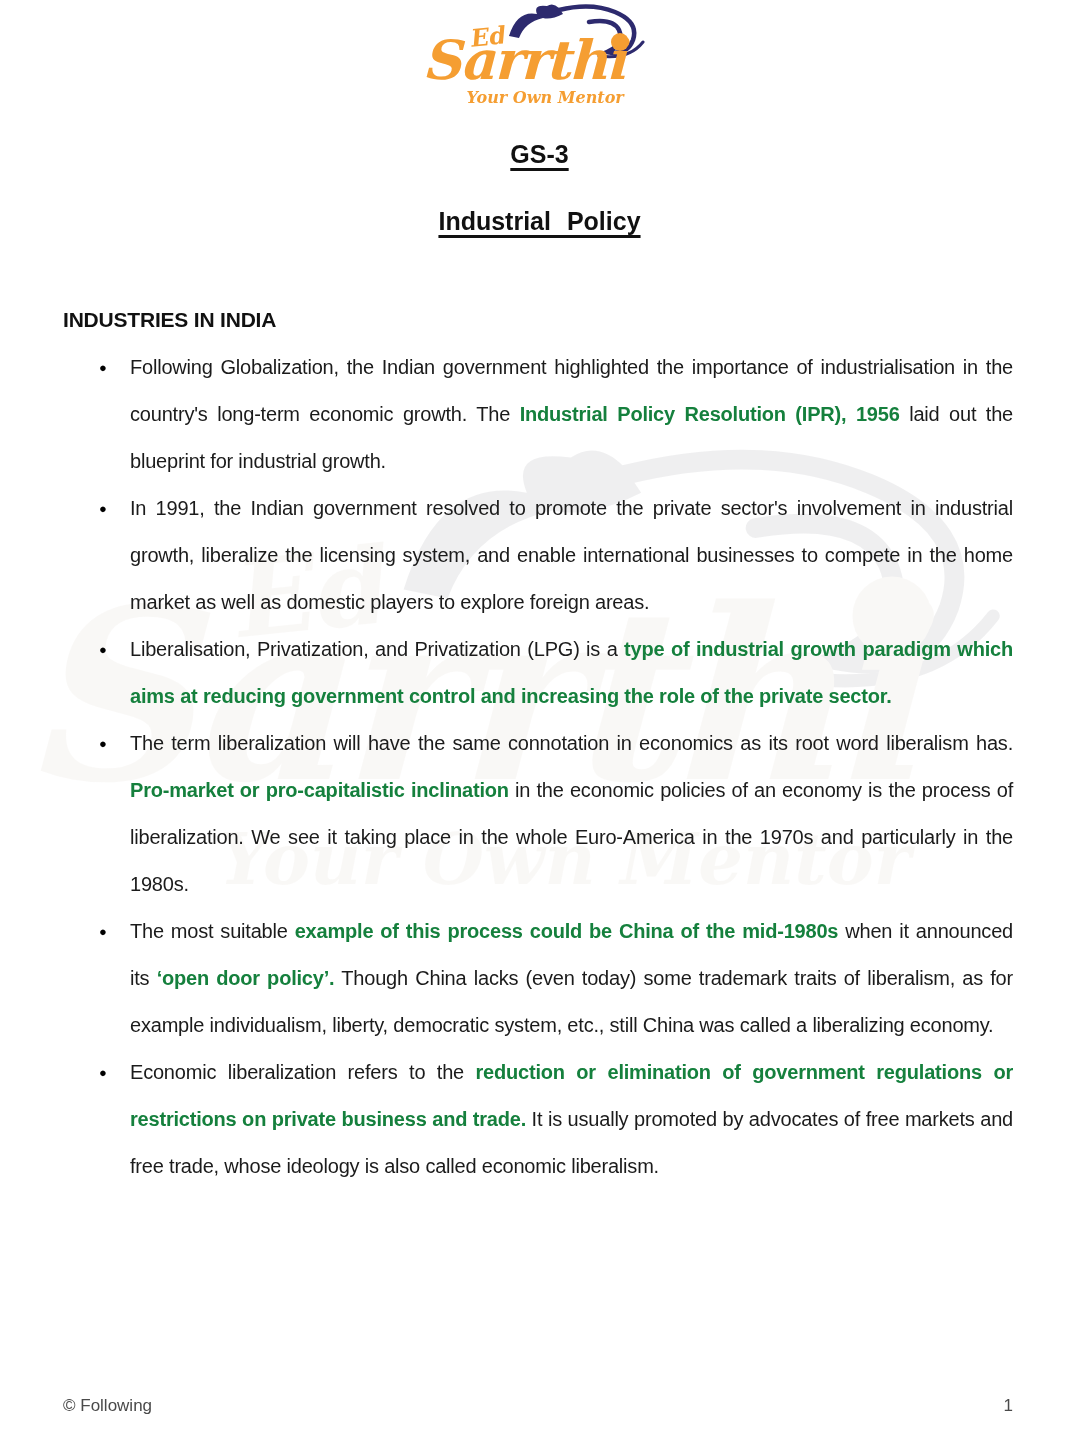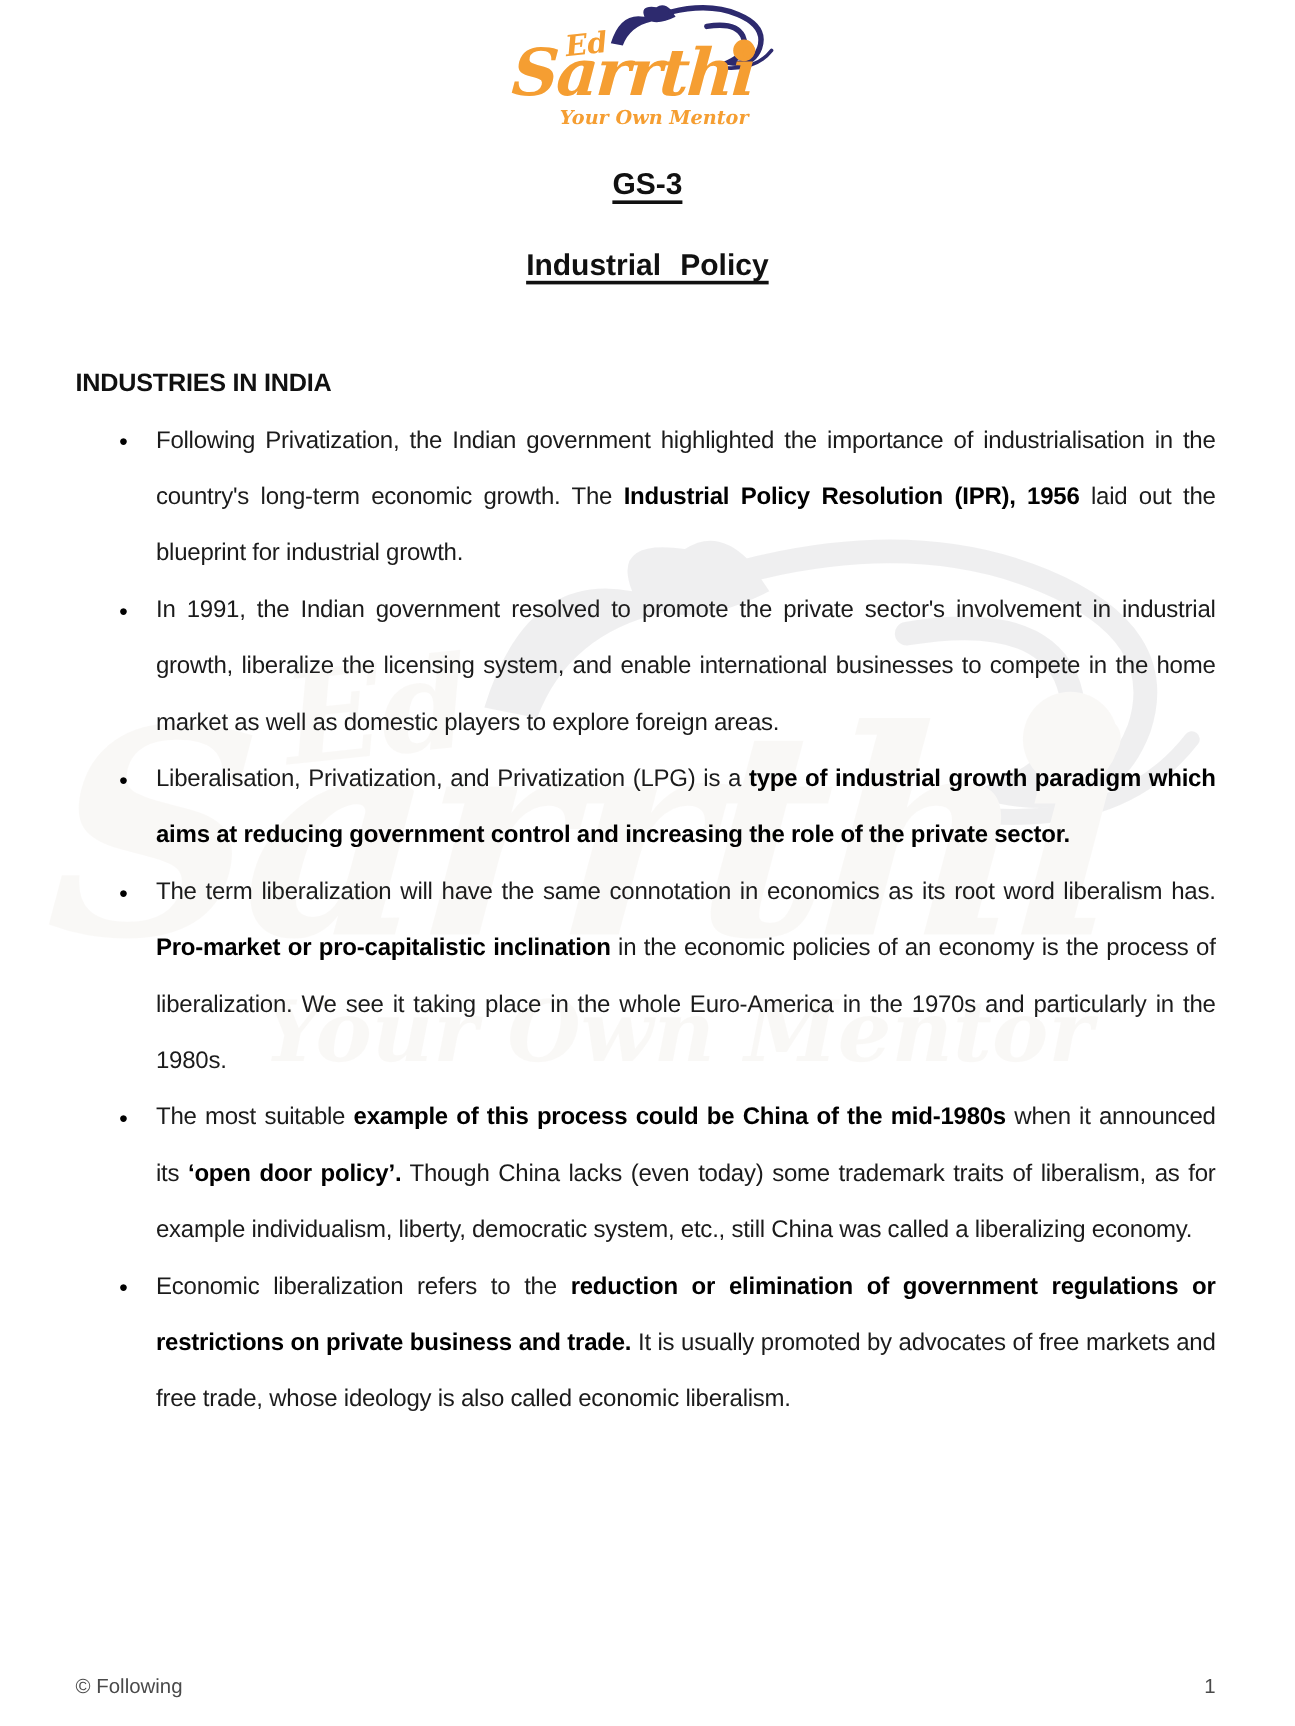--- a/index.html
+++ b/index.html
@@ -66,21 +66,21 @@
   }
   .bullets li {
     position:relative;
     font-size:20px; line-height:47px; letter-spacing:-0.2px;
     text-align:justify; color:#1b1b1b;
   }
   .bullets li .dot {
     position:absolute; left:-31px; top:0;
     font-size:13px; line-height:47px; color:#000;
   }
-  .bullets .bold { font-weight:700; color:#000000; }
+  .bullets .bold { font-weight:700; color:#15803d; }
 
   
   .footer {
     position:absolute; left:63px; right:66px; bottom:22px;
     display:flex; justify-content:space-between; align-items:center;
     font-size:17px; color:#4a4a4a; z-index:1;
   }
 </style>
 </head>
 <body>
@@ -114,21 +114,21 @@
       <span class="tagline">Your Own Mentor</span>
     </div>
   </div>
 
   <div class="doc-title title-course">GS-3</div>
   <div class="doc-title title-topic">Industrial Policy</div>
 
   <div class="section-heading">INDUSTRIES IN INDIA</div>
 
   <ul class="bullets">
-    <li><span class="dot">●</span><span class="txt"><span>Following Privatization, the Indian government highlighted the importance of industrialisation in the country's long-term economic growth. The </span><span class="bold">Industrial Policy Resolution (IPR), 1956</span><span> laid out the blueprint for industrial growth.</span></span></li>
+    <li><span class="dot">●</span><span class="txt"><span>Following Globalization, the Indian government highlighted the importance of industrialisation in the country's long-term economic growth. The </span><span class="bold">Industrial Policy Resolution (IPR), 1956</span><span> laid out the blueprint for industrial growth.</span></span></li>
     <li><span class="dot">●</span><span class="txt"><span>In 1991, the Indian government resolved to promote the private sector's involvement in industrial growth, liberalize the licensing system, and enable international businesses to compete in the home market as well as domestic players to explore foreign areas.</span></span></li>
     <li><span class="dot">●</span><span class="txt"><span>Liberalisation, Privatization, and Privatization (LPG) is a </span><span class="bold">type of industrial growth paradigm which aims at reducing government control and increasing the role of the private sector.</span></span></li>
     <li><span class="dot">●</span><span class="txt"><span>The term liberalization will have the same connotation in economics as its root word liberalism has. </span><span class="bold">Pro-market or pro-capitalistic inclination</span><span> in the economic policies of an economy is the process of liberalization. We see it taking place in the whole Euro-America in the 1970s and particularly in the 1980s.</span></span></li>
     <li><span class="dot">●</span><span class="txt"><span>The most suitable </span><span class="bold">example of this process could be China of the mid-1980s</span><span> when it announced its </span><span class="bold">‘open door policy’.</span><span> Though China lacks (even today) some trademark traits of liberalism, as for example individualism, liberty, democratic system, etc., still China was called a liberalizing economy.</span></span></li>
     <li><span class="dot">●</span><span class="txt"><span>Economic liberalization refers to the </span><span class="bold">reduction or elimination of government regulations or restrictions on private business and trade.</span><span> It is usually promoted by advocates of free markets and free trade, whose ideology is also called economic liberalism.</span></span></li>
   </ul>
 
 </div>
 
 <div class="footer">

